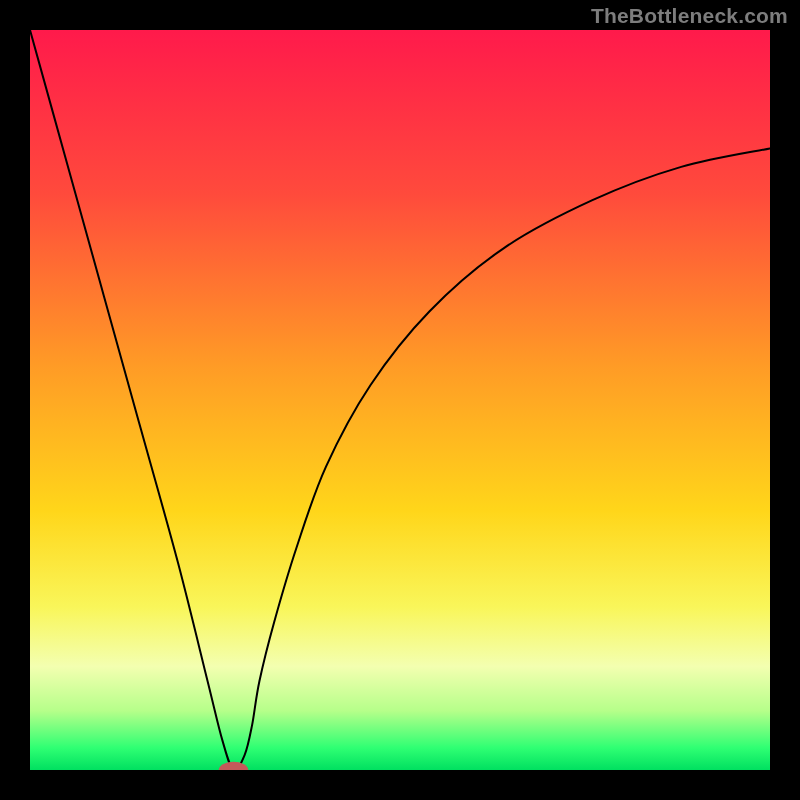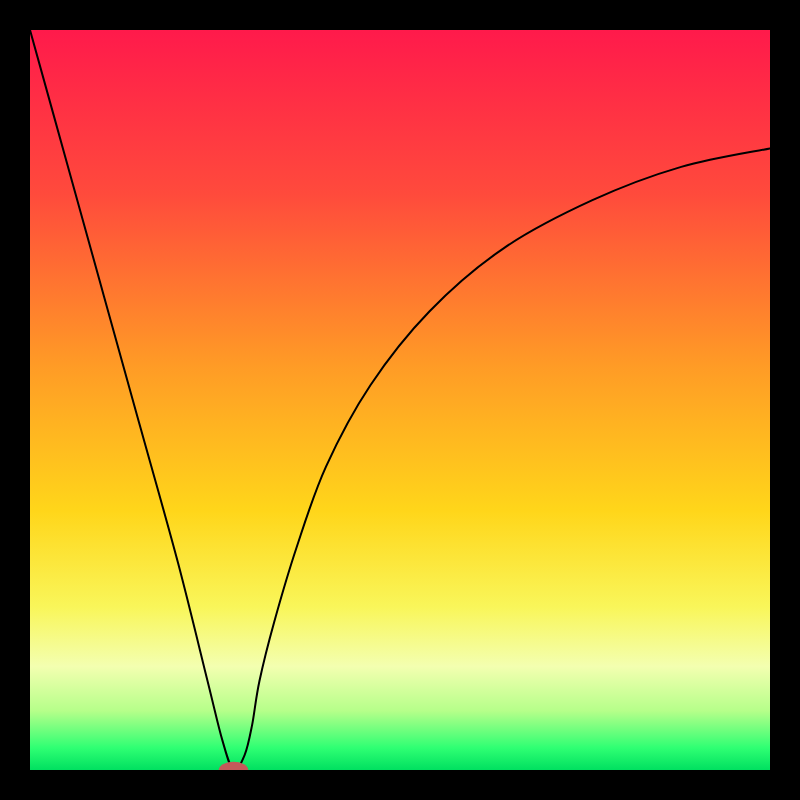--- a/index.html
+++ b/index.html
@@ -56,13 +56,14 @@
             <stop offset="92%" stop-color="#b6ff8a"></stop>
             <stop offset="97%" stop-color="#2fff73"></stop>
             <stop offset="100%" stop-color="#00e060"></stop>
           </linearGradient>
       </defs>
       <rect x="0" y="0" width="100" height="100" fill="url(#bg-grad)"></rect>
       <path id="curve" fill="none" stroke="#000" stroke-width="2" stroke-linecap="round" vector-effect="non-scaling-stroke" d="M 0 0 C 0.8333333333333334 3, 3.333333333333333 12, 5 18 C 6.666666666666667 24, 8.333333333333334 30, 10 36 C 11.666666666666666 42, 13.333333333333334 48, 15 54 C 16.666666666666668 60, 18.5 66.33333333333333, 20 72 C 21.5 77.66666666666667, 23 84, 24 88 C 25 92, 25.416666666666664 94, 26 96 C 26.583333333333336 98, 27.000000000000004 99.66666666666667, 27.500000000000004 100 C 28.000000000000004 100.33333333333333, 28.58333333333333 99, 28.999999999999996 98 C 29.416666666666664 97, 29.666666666666664 95.66666666666667, 30 94 C 30.333333333333336 92.33333333333333, 30.5 90.33333333333333, 31 88 C 31.5 85.66666666666667, 32.166666666666664 83, 33 80 C 33.833333333333336 77, 34.833333333333336 73.5, 36 70 C 37.166666666666664 66.5, 38.333333333333336 62.666666666666664, 40 59 C 41.666666666666664 55.333333333333336, 43.666666666666664 51.5, 46 48 C 48.333333333333336 44.5, 51 41.083333333333336, 54 38 C 57 34.916666666666664, 60.333333333333336 32, 64 29.5 C 67.66666666666667 27, 72 24.833333333333332, 76 23 C 80 21.166666666666668, 84 19.666666666666668, 88 18.5 C 92 17.333333333333332, 98 16.416666666666668, 100 16"></path>
       <ellipse id="marker" cx="27.500000000000004" cy="100" rx="2" ry="1.1" fill="#c45a5a"></ellipse>
     </svg>
   </div>
+  <div class="watermark">TheBottleneck.com</div>
 </div>
 
 </body></html>

